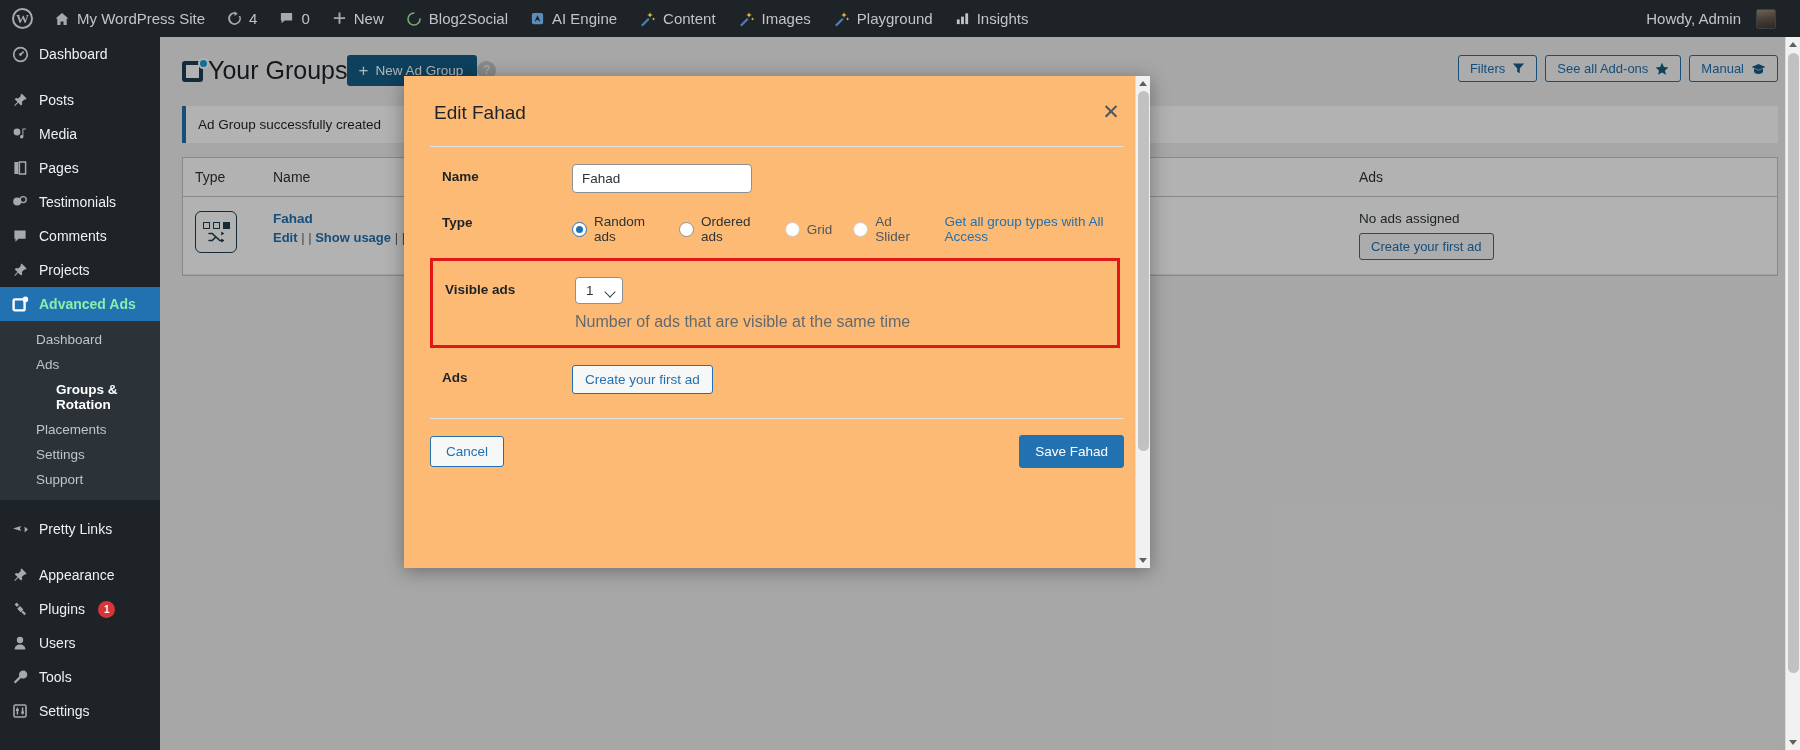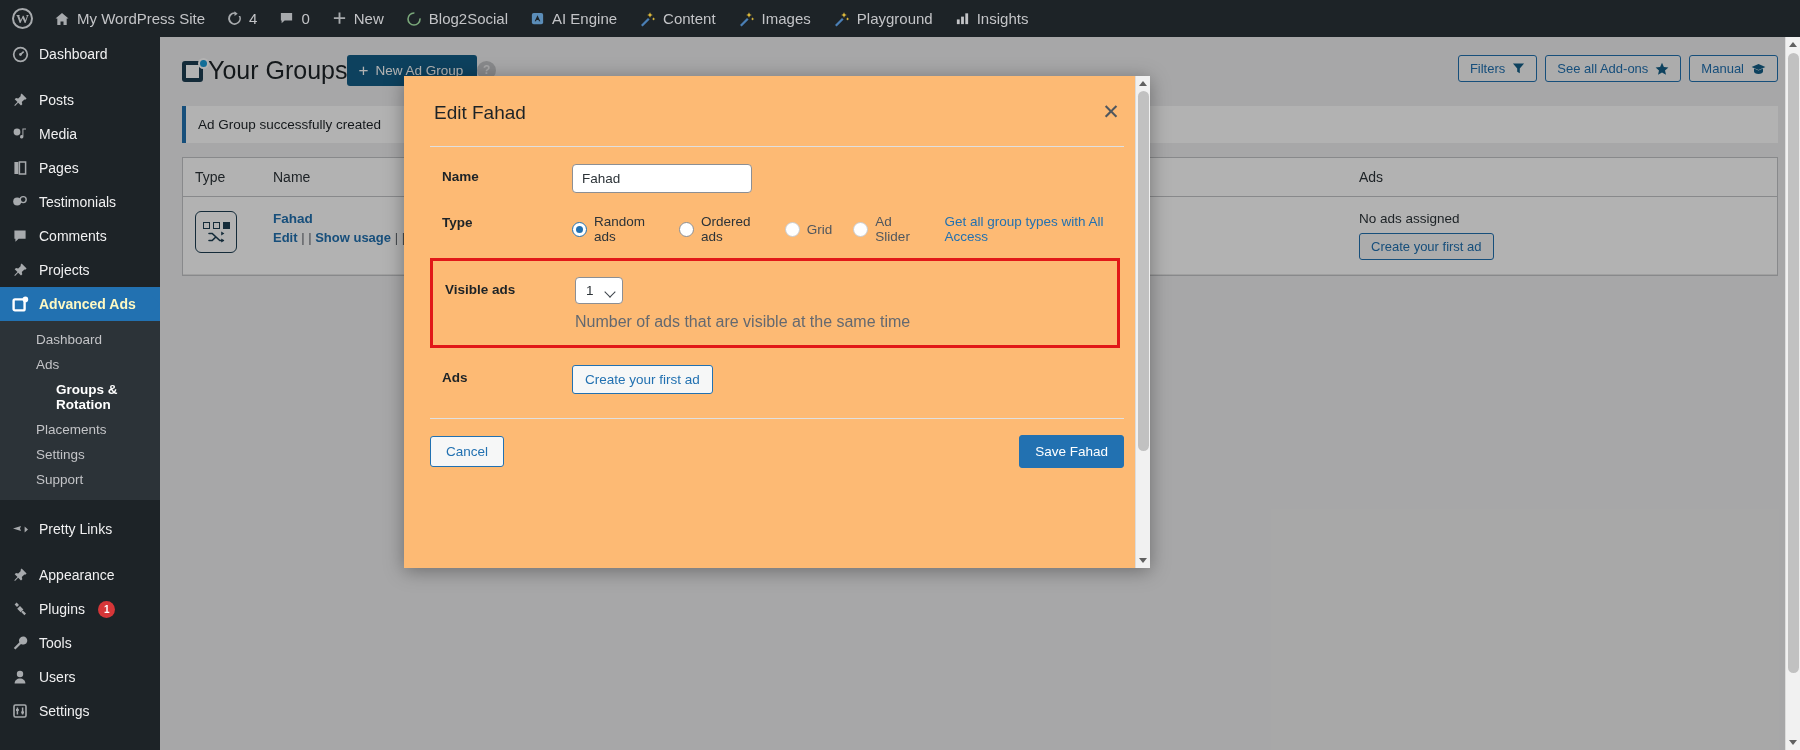--- a/index.html
+++ b/index.html
@@ -55,21 +55,21 @@
     font-size: 14px;
   }
   .menu-top {
     display: flex; align-items: center; gap: 9px;
     height: 34px; padding: 0 0 0 10px;
     color: #f0f0f1; cursor: pointer;
     position: relative;
   }
   .menu-top .mi { width: 20px; text-align: center; color: #a7aaad; font-size: 15px; display:inline-flex; align-items:center; justify-content:center;}
   .menu-top.current {
-    background: #2271b1; color: #fef9c3; font-weight: 600;
+    background: #2271b1; color: #86efac; font-weight: 600;
   }
   .menu-top.current .mi { color: #fff; }
   .menu-top.current::after {
     content: ""; position: absolute; right: -8px; top: 50%;
     margin-top: -8px;
     border: 8px solid transparent; border-left-color: #2271b1;
   }
   .menu-gap { height: 12px; }
   .submenu { background: #2c3338; padding: 6px 0 8px 0; }
   .submenu a {
@@ -405,20 +405,24 @@
     <span class="ab-icon">
       <svg width="15" height="15" viewBox="0 0 16 16">
           <rect x="2" y="9" width="3" height="5" fill="#c3c4c7"></rect>
           <rect x="6.5" y="6" width="3" height="8" fill="#c3c4c7"></rect>
           <rect x="11" y="2.5" width="3" height="11.5" fill="#c3c4c7"></rect>
         </svg>
     </span>
     <span>Insights</span>
   </div>
   <div class="ab-spacer"></div>
+  <div class="ab-item" style="padding-right:24px;">
+    <span>Howdy, Admin</span>
+    <span class="ab-avatar"></span>
+  </div>
 </div>
 
 <div id="sidebar">
   <div class="menu-top">
     <span class="mi">
       <svg width="17" height="17" viewBox="0 0 16 16">
           <circle cx="8" cy="8" r="6.4" fill="none" stroke="#a7aaad" stroke-width="1.6"></circle>
           <path d="M8 8 11 5.2" stroke="#a7aaad" stroke-width="1.6" fill="none"></path>
           <circle cx="8" cy="8" r="1.3" fill="#a7aaad"></circle>
         </svg>
@@ -519,33 +523,33 @@
           <path d="M4.6 1.6 7 4 5 6 2.6 3.6zM8 5l3.4 3.4-2.8 2.8L5.2 7.8z" fill="#a7aaad"></path>
           <path d="M10.8 9.4 14 12.6l-1.6 1.6-3.2-3.2z" fill="#a7aaad"></path>
         </svg>
     </span>
     <span>Plugins</span>
     <span class="badge-count">1</span>
   </div>
   <div class="menu-top">
     <span class="mi">
       <svg width="16" height="16" viewBox="0 0 16 16">
-          <path d="M11 1.6a4 4 0 0 0-3.6 5.7L1.8 12.9l1.6 1.6 5.6-5.6A4 4 0 1 0 11 1.6z" fill="#a7aaad"></path>
-        </svg>
-    </span>
-    <span>Tools</span>
-  </div>
-  <div class="menu-top">
-    <span class="mi">
-      <svg width="16" height="16" viewBox="0 0 16 16">
           <circle cx="8" cy="5" r="3.2" fill="#a7aaad"></circle>
           <path d="M2.6 14.4c0-3 2.4-5 5.4-5s5.4 2 5.4 5z" fill="#a7aaad"></path>
         </svg>
     </span>
     <span>Users</span>
+  </div>
+  <div class="menu-top">
+    <span class="mi">
+      <svg width="16" height="16" viewBox="0 0 16 16">
+          <path d="M11 1.6a4 4 0 0 0-3.6 5.7L1.8 12.9l1.6 1.6 5.6-5.6A4 4 0 1 0 11 1.6z" fill="#a7aaad"></path>
+        </svg>
+    </span>
+    <span>Tools</span>
   </div>
   <div class="menu-top">
     <span class="mi">
       <svg width="16" height="16" viewBox="0 0 16 16">
           <rect x="2" y="2" width="12" height="12" rx="1.4" fill="none" stroke="#a7aaad" stroke-width="1.6"></rect>
           <path d="M5.4 4.6v6.8M10.6 4.6v6.8" stroke="#a7aaad" stroke-width="1.5"></path>
           <rect x="4" y="6" width="2.8" height="2" fill="#a7aaad"></rect>
           <rect x="9.2" y="8.4" width="2.8" height="2" fill="#a7aaad"></rect>
         </svg>
     </span>

